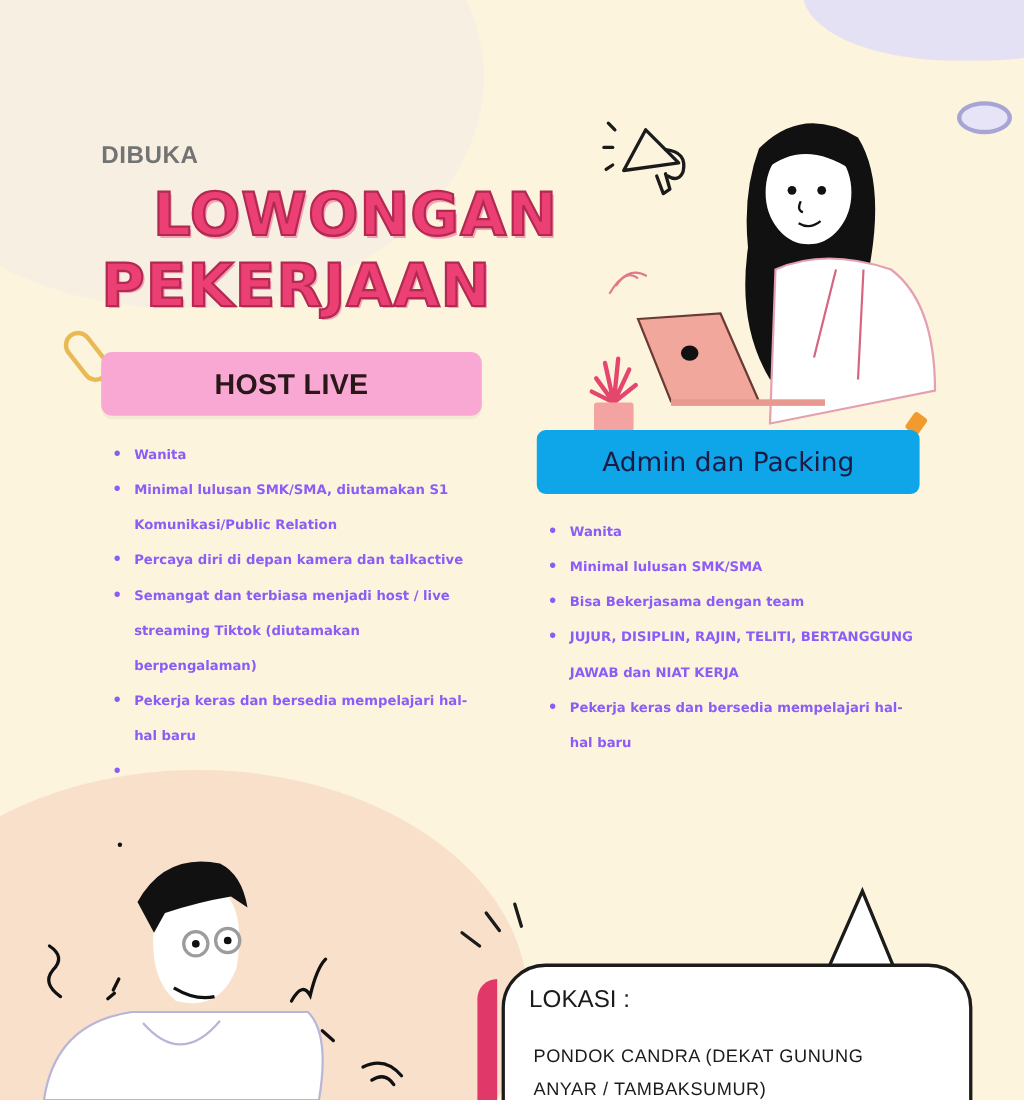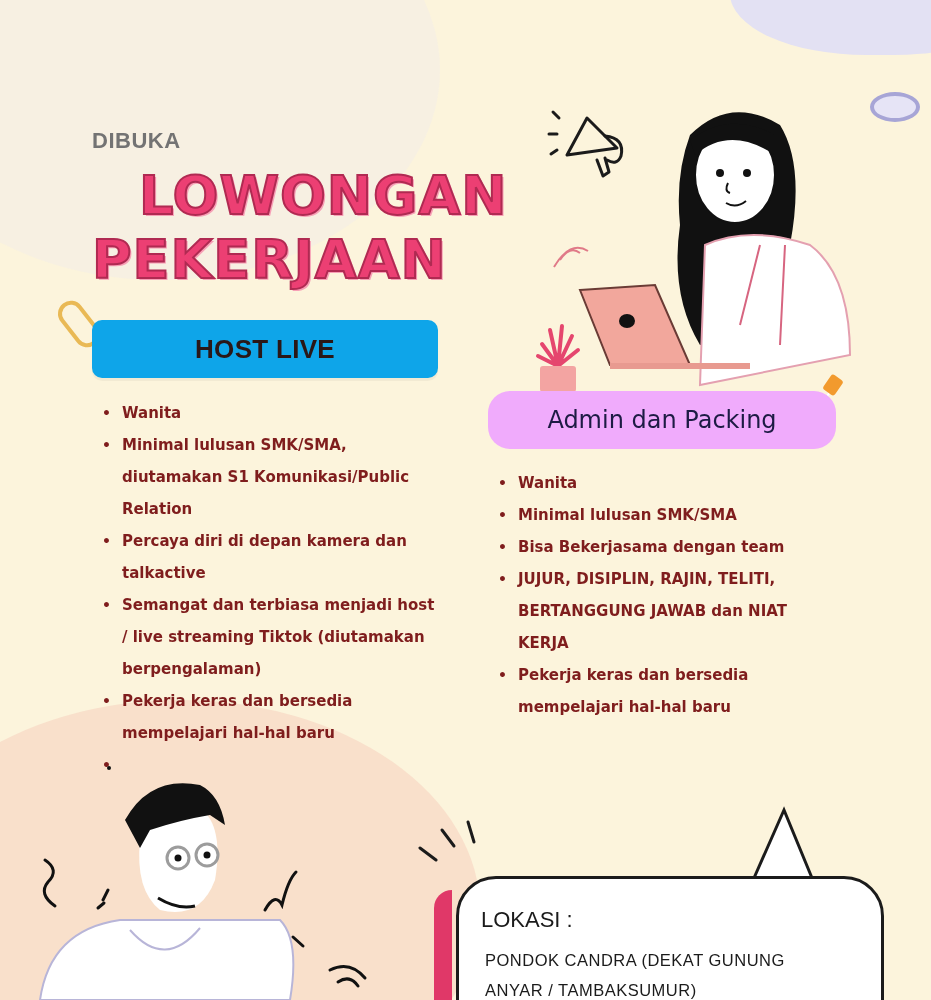--- a/index.html
+++ b/index.html
@@ -23,53 +23,53 @@
     color: #ec3f73; letter-spacing: 1px; line-height: 64px;
     -webkit-text-stroke: 2px #b02a52;
     text-shadow: 2px 2px 0 #f7a0b6;
   }
   .big.l1 { margin-top: 10px; margin-left: 47px; }
 
   .clip { position: absolute; left: 66px; top: 298px; width: 26px; height: 52px; border: 4px solid #e9b955; border-radius: 14px; transform: rotate(-38deg); }
 
   .host-banner {
     position: absolute; left: 92px; top: 320px; width: 346px; height: 58px;
-    background: #0ea5e9; border-radius: 10px;
+    background: #f9a8d4; border-radius: 10px;
     display: flex; align-items: center; justify-content: center;
     box-shadow: 0 3px 0 rgba(0,0,0,.04);
   }
   .host-banner span { font-family: "Liberation Sans", sans-serif; font-size: 26px; font-weight: 700; color: #2a1717; letter-spacing: .3px; }
 
-  .list { position: absolute; list-style: none; font-family: "DejaVu Sans", sans-serif; font-weight: 700; font-size: 15px; line-height: 32px; color: #7f1d1d; }
+  .list { position: absolute; list-style: none; font-family: "DejaVu Sans", sans-serif; font-weight: 700; font-size: 12px; line-height: 32px; color: #8b5cf6; }
   .list li { position: relative; padding-left: 22px; }
   .list li::before { content: "•"; position: absolute; left: 2px; top: 0; font-size: 14px; }
   .list-host { left: 100px; top: 397px; width: 340px; }
   .list-admin { left: 496px; top: 467px; width: 340px; }
 
   .admin-banner {
     position: absolute; left: 488px; top: 391px; width: 348px; height: 58px;
-    background: #f0abfc; border-radius: 22px;
+    background: #0ea5e9; border-radius: 8px;
     display: flex; align-items: center; justify-content: center;
   }
   .admin-banner span { font-family: "DejaVu Sans", sans-serif; font-size: 24px; color: #1d1b44; font-weight: 400; }
 
   .illus { position: absolute; }
   .woman { left: 530px; top: 95px; width: 340px; height: 300px; }
   .man { left: 0; top: 760px; width: 400px; height: 240px; }
   .megaphone { left: 545px; top: 100px; width: 90px; height: 90px; }
 
   .location {
     position: absolute; left: 440px; top: 850px; width: 430px; height: 200px;
   }
   .location-card {
     position: absolute; left: 16px; top: 26px; width: 428px; height: 220px;
     background: #ffffff; border: 3px solid #1b1b1b; border-radius: 40px 40px 0 0;
   }
   .location-edge { position: absolute; left: -6px; top: 40px; width: 18px; height: 200px; background: #e03868; border-radius: 20px 0 0 0; }
-  .location-title { position: absolute; left: 22px; top: 28px; font-family: "Liberation Sans", sans-serif; font-size: 22px; color: #1b1b1b; }
+  .location-title { position: absolute; left: 22px; top: 16px; font-family: "Liberation Sans", sans-serif; font-size: 22px; color: #1b1b1b; }
   .location-text { position: absolute; left: 26px; top: 66px; width: 360px; font-family: "Liberation Sans", sans-serif; font-size: 16.5px; line-height: 30px; letter-spacing: .5px; color: #1b1b1b; }
   .tail { position: absolute; left: 310px; top: -44px; }
   .tick-marks { position: absolute; left: 418px; top: 808px; }
 </style>
 </head>
 <body>
 
 <div class="blob blob-topleft"></div>
 <div class="blob blob-topright"></div>
 <div class="blob blob-bottomleft"></div>

